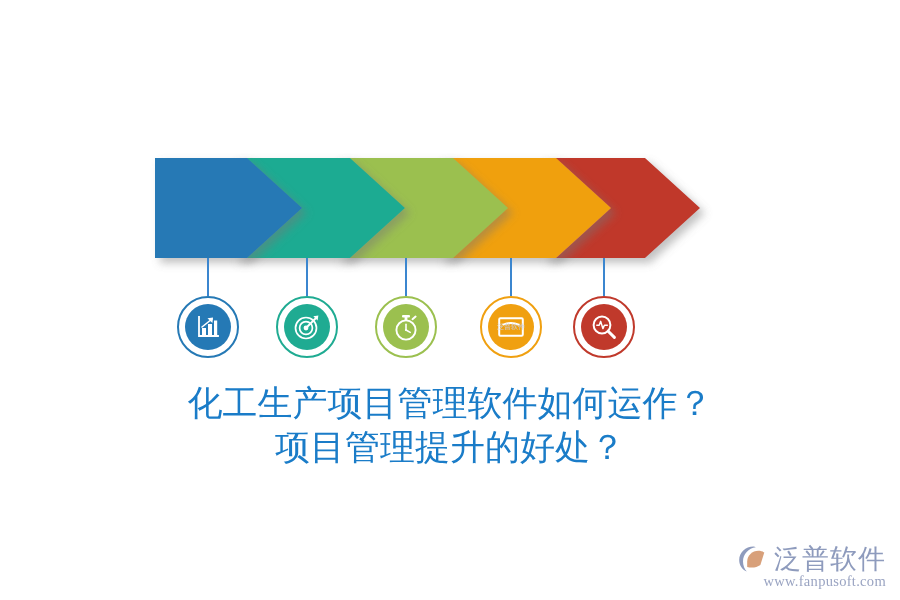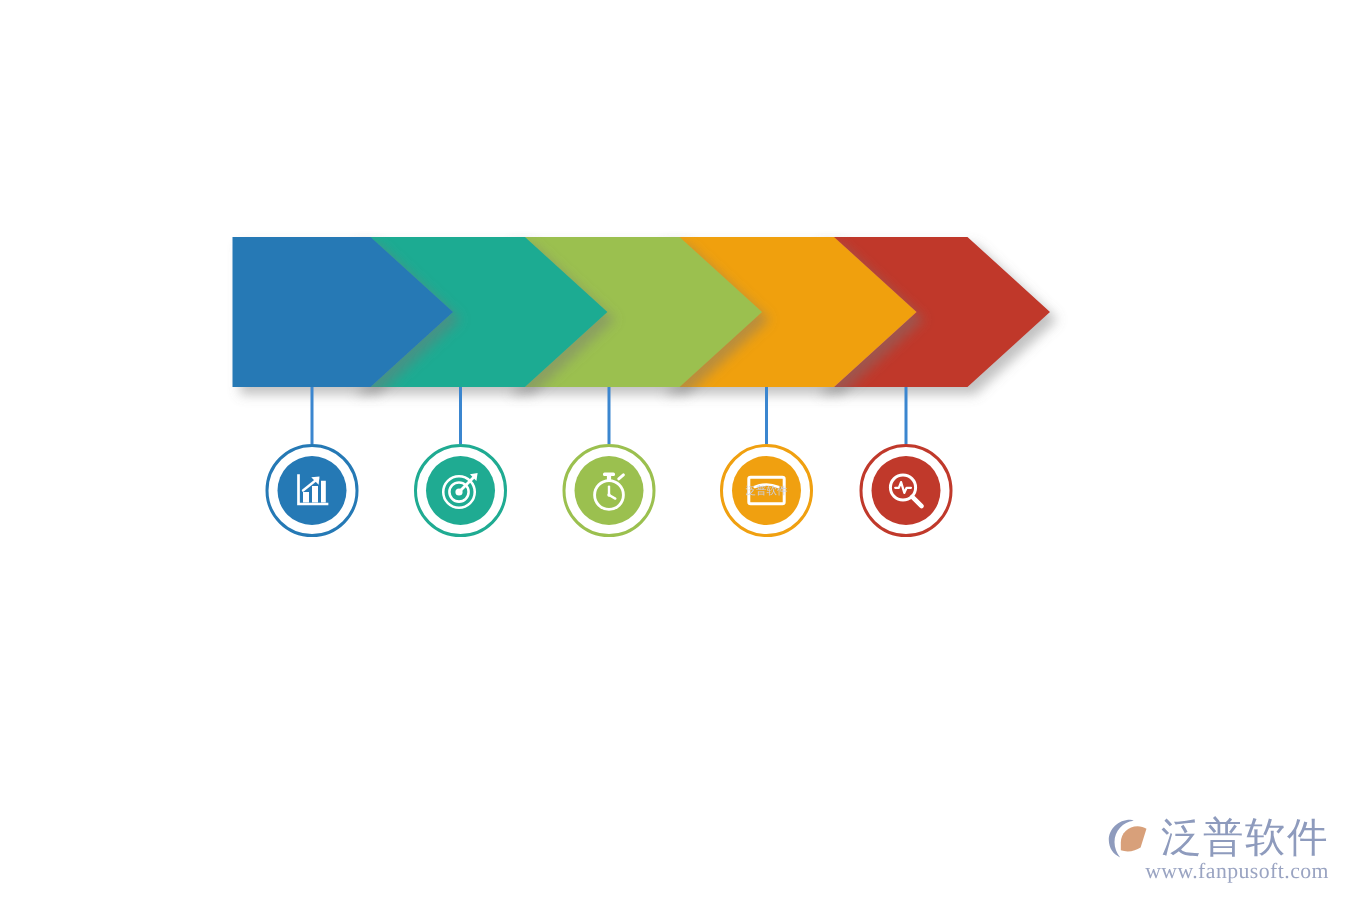--- a/index.html
+++ b/index.html
@@ -190,20 +190,22 @@
         <svg width="26" height="26" viewBox="0 0 26 26" fill="none">
           <circle cx="11" cy="11" r="8.4" stroke="#ffffff" stroke-width="2" fill="none"></circle>
           <path d="M17.2 17.2 L23.4 23.4" stroke="#ffffff" stroke-width="3" stroke-linecap="round"></path>
           <path d="M5.8 11.2 H8.2 L9.7 7.4 L11.9 14.6 L13.4 11.2 H16.3" stroke="#ffffff" stroke-width="1.5" stroke-linecap="round" stroke-linejoin="round" fill="none"></path>
         </svg>
       </span>
     </div>
   </div>
 
   <div class="headline" style="top:381px;">
+    <span class="ln">化工生产项目管理软件如何运作？</span>
+    <span class="ln">项目管理提升的好处？</span>
   </div>
 
   <div class="brand">
     <div class="brand-row">
       <span class="brand-mark">
         <svg width="34" height="32" viewBox="0 0 34 32" fill="none">
           <path d="M17.5 3.5 C9.5 3.5 3.2 9.6 3.2 17 C3.2 22.2 6.2 26.6 10.8 28.6
                    C8.4 25.9 7.0 22.3 7.0 18.4 C7.0 11.0 12.6 5.0 19.8 4.2
                    C19.0 3.8 18.3 3.5 17.5 3.5 Z" fill="#8e9bbd"></path>
           <path d="M11.2 18.6 C11.2 12.6 16.2 7.8 22.4 7.8 C24.6 7.8 26.6 8.4 28.3 9.5

